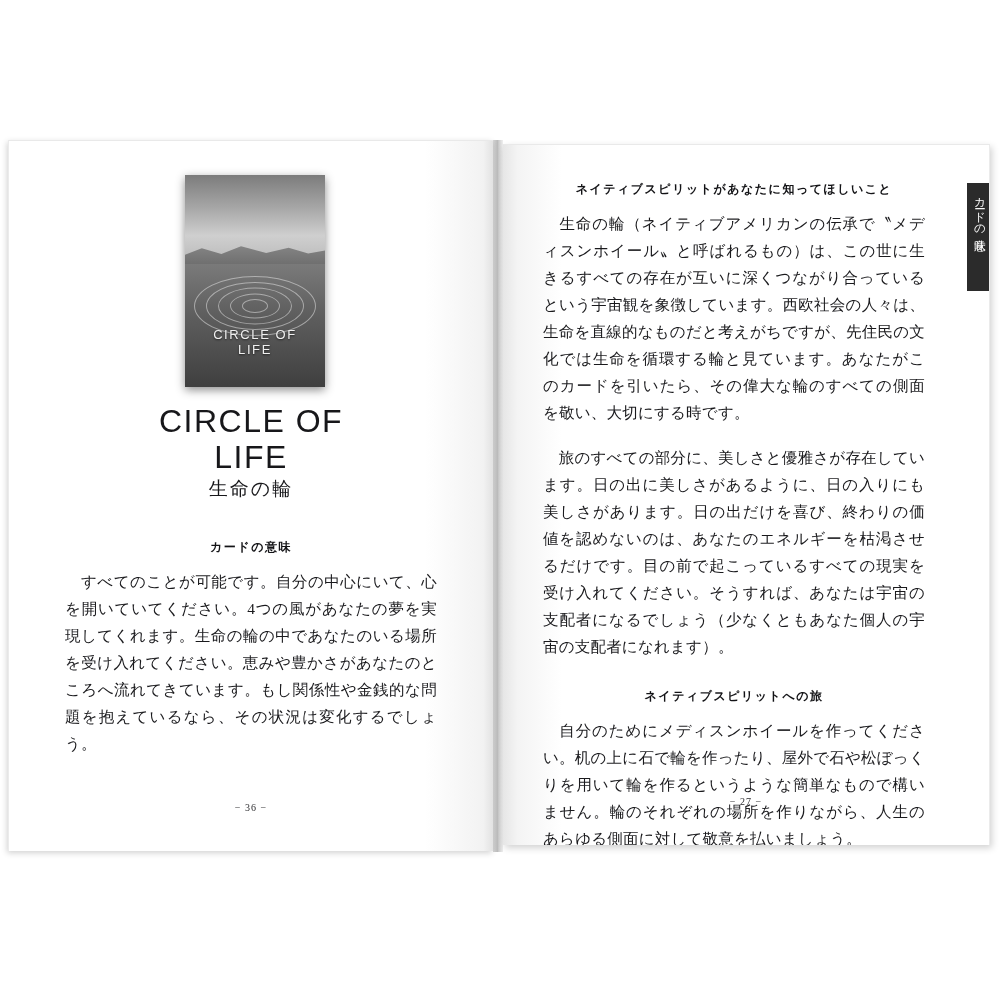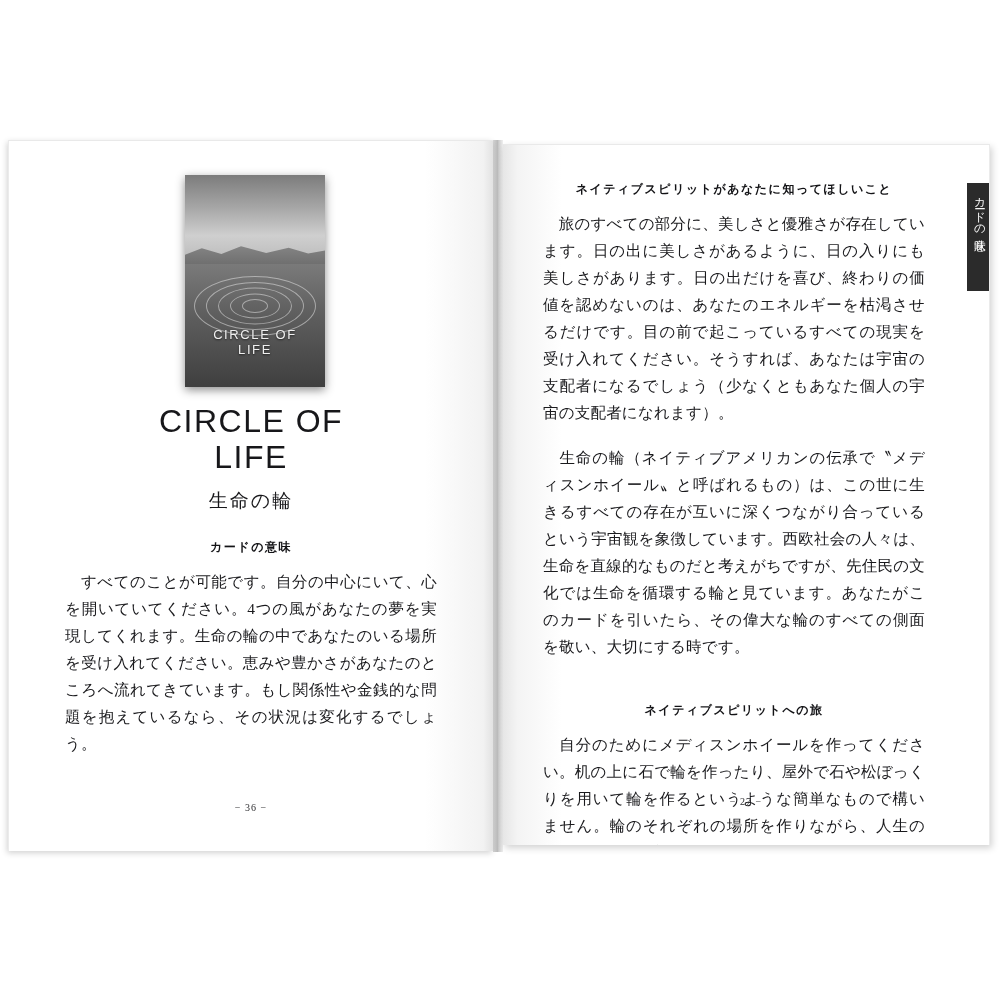--- a/index.html
+++ b/index.html
@@ -123,21 +123,21 @@
     font-weight: 400;
     font-size: 32px;
     letter-spacing: 1.5px;
     line-height: 36px;
     color: #17171a;
   }
 
   .jp-subtitle {
     position: absolute;
     left: 0; right: 0;
-    top: 347px;
+    top: 335px;
     text-align: center;
     font-size: 19px;
     letter-spacing: 2px;
     color: #17171a;
   }
 
   .section-heading {
     text-align: center;
     font-weight: bold;
     font-size: 12px;
@@ -248,24 +248,24 @@
 
     <div class="gutter"></div>
 
     <div class="page page-right">
 
       <div class="tab-marker"></div>
       <div class="tab-label">カードの意味</div>
 
       <div class="right-body">
         <div class="section-heading">ネイティブスピリットがあなたに知ってほしいこと</div>
+        <p class="body-text indent">生命の輪（ネイティブアメリカンの伝承で〝メディスンホイール〟と呼ばれるもの）は、この世に生きるすべての存在が互いに深くつながり合っているという宇宙観を象徴しています。西欧社会の人々は、生命を直線的なものだと考えがちですが、先住民の文化では生命を循環する輪と見ています。あなたがこのカードを引いたら、その偉大な輪のすべての側面を敬い、大切にする時です。</p>
         <p class="body-text indent">旅のすべての部分に、美しさと優雅さが存在しています。日の出に美しさがあるように、日の入りにも美しさがあります。日の出だけを喜び、終わりの価値を認めないのは、あなたのエネルギーを枯渇させるだけです。目の前で起こっているすべての現実を受け入れてください。そうすれば、あなたは宇宙の支配者になるでしょう（少なくともあなた個人の宇宙の支配者になれます）。</p>
-        <p class="body-text indent">生命の輪（ネイティブアメリカンの伝承で〝メディスンホイール〟と呼ばれるもの）は、この世に生きるすべての存在が互いに深くつながり合っているという宇宙観を象徴しています。西欧社会の人々は、生命を直線的なものだと考えがちですが、先住民の文化では生命を循環する輪と見ています。あなたがこのカードを引いたら、その偉大な輪のすべての側面を敬い、大切にする時です。</p>
-
-        <div class="section-heading" style="margin-top:42px;">ネイティブスピリットへの旅</div>
+
+        <div class="section-heading" style="margin-top:28px;">ネイティブスピリットへの旅</div>
         <p class="body-text indent">自分のためにメディスンホイールを作ってください。机の上に石で輪を作ったり、屋外で石や松ぼっくりを用いて輪を作るというような簡単なもので構いません。輪のそれぞれの場所を作りながら、人生のあらゆる側面に対して敬意を払いましょう。</p>
       </div>
 
       <div class="folio">− 27 −</div>
     </div>
 
   </div>
 </div>
 
 </body></html>

